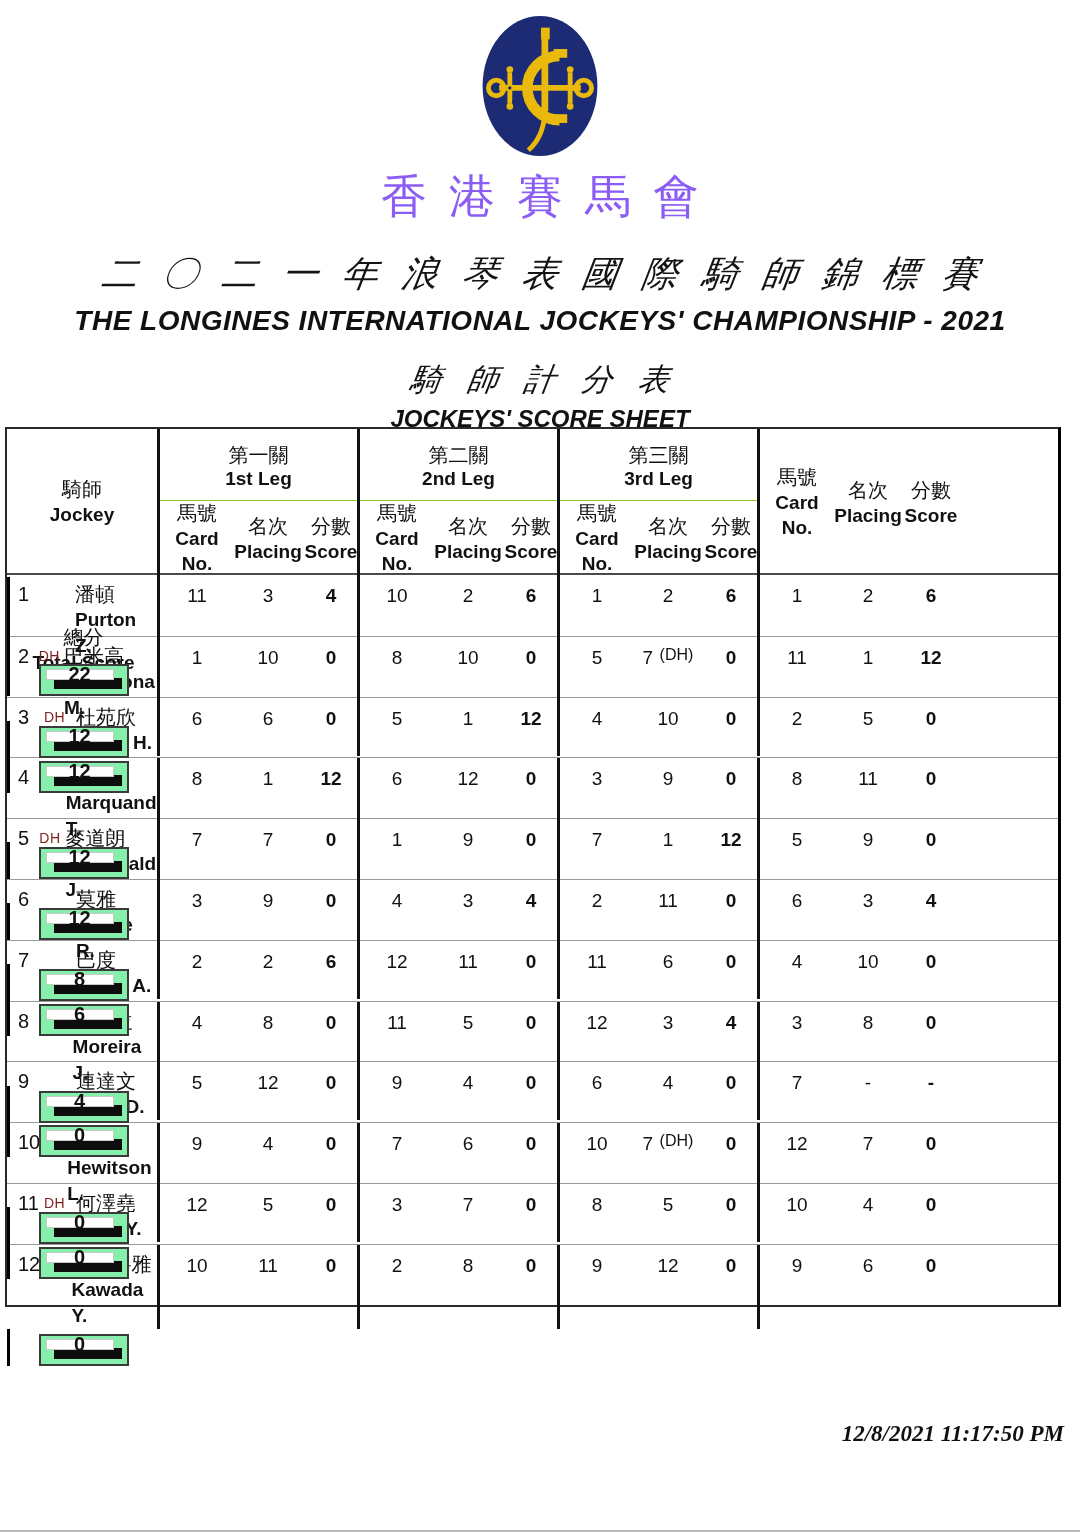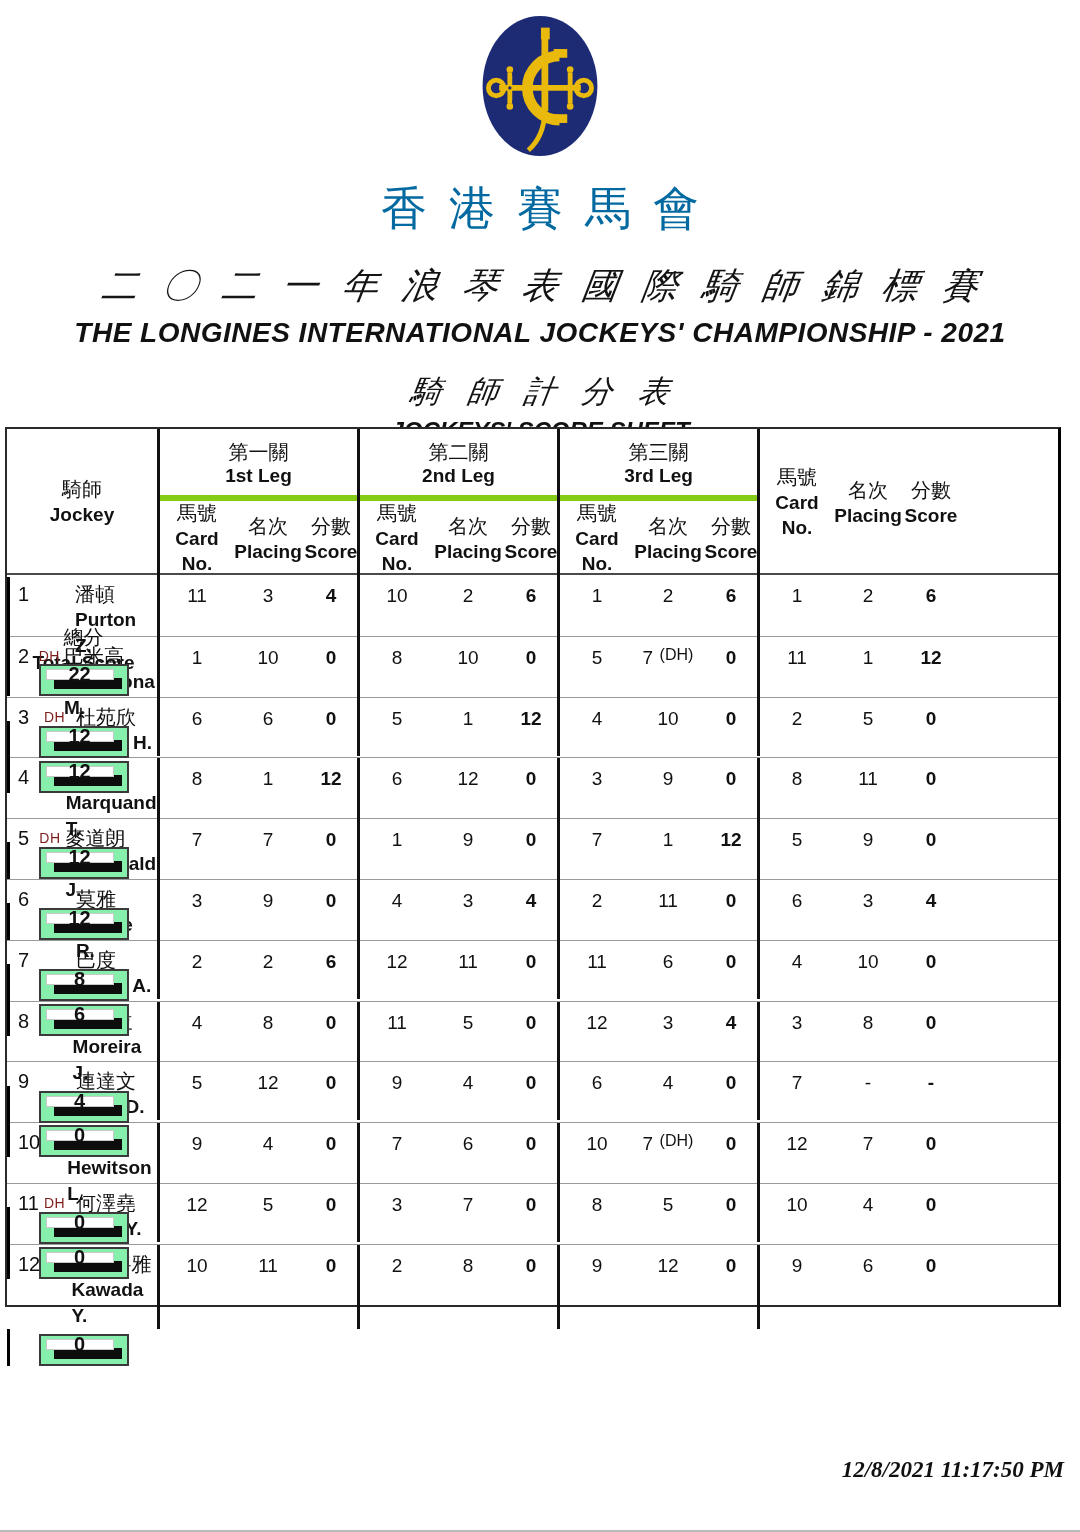--- a/index.html
+++ b/index.html
@@ -8,21 +8,21 @@
     position:relative; width:1080px; height:1532px; background:#fff;
     font-family:"Liberation Sans","DejaVu Sans",sans-serif; color:#111;
     border-bottom:2px solid #b9b9b9; overflow:hidden;
   }
   
   .masthead { position:absolute; top:0; left:0; width:1080px; text-align:center; }
   .logo-wrap { margin:14px auto 0; width:124px; height:144px; }
   .club-zh {
     font-family:"Liberation Serif","DejaVu Serif",serif;
     font-size:46px; letter-spacing:22px; text-indent:22px;
-    margin-top:20px; font-weight:400; color:#0369a1;
+    margin-top:8px; font-weight:400; color:#8b5cf6;
   }
   .club-en {
     font-family:"Liberation Serif","DejaVu Serif",serif;
     font-size:43px; font-weight:400; margin-top:-2px; color:#141414; letter-spacing:0px;
   }
   .title-zh {
     margin-top:22px; font-size:36px; font-style:italic; letter-spacing:24px; text-indent:24px;
     transform:skewX(-8deg); color:#141414;
   }
   .title-en { margin-top:6px; font-size:28px; font-weight:bold; font-style:italic; letter-spacing:0.5px; }
@@ -41,21 +41,21 @@
   .thead { height:146px; border-bottom:2px solid #4a4a4a; }
   .jockey-head, .total-head {
     display:flex; flex-direction:column; align-items:center; justify-content:flex-start;
     padding-top:48px; text-align:center; line-height:25px;
   }
   .total-head { border-left:3px solid #000; }
   .zh-lbl { font-size:20px; }
   .en-lbl { font-size:19px; font-weight:bold; }
   .leg-head { border-left:3px solid #111; display:flex; flex-direction:column; }
   .leg-title {
-    height:72px; border-bottom:6px solid #84cc16; display:flex; flex-direction:column;
+    height:72px; border-bottom:1px solid #84cc16; display:flex; flex-direction:column;
     align-items:center; justify-content:center; line-height:24px; padding-top:4px;
   }
   .leg-subs { flex:1; display:grid; grid-template-columns:74px 68px 58px; align-items:center; }
   .sub { text-align:center; line-height:24px; }
 
   .trow { height:60.8px; border-top:1px solid #9a9a9a; }
   .trow:first-child { border-top:none; }
   .jockey-cell { display:flex; align-items:flex-start; padding:6px 0 0 11px; }
   .rank { width:26px; font-size:20px; padding-top:2px; }
   .dh { width:32px; font-size:14px; padding-top:5px; letter-spacing:0.5px; color:#7f1d1d; }
@@ -71,21 +71,21 @@
   .total-cell { border-left:3px solid #000; display:flex; justify-content:center; align-items:flex-start; padding-top:5px; }
   .tbox { width:90px; height:32px; border:2px solid #3a3a3a; position:relative; background:#86efac; }
   .tshadow { position:absolute; left:13px; top:12px; right:5px; bottom:5px; background:#0d0d0d; }
   .tcard {
     position:absolute; left:5px; top:3px; right:13px; bottom:14px; background:#fff;
     border:1px solid #c9c9c9; display:flex; align-items:center; justify-content:center;
     font-size:20px; font-weight:bold;
   }
 
   .footer-ts {
-    position:absolute; right:16px; top:1457px;
+    position:absolute; right:16px; top:1421px;
     font-family:"Liberation Serif","DejaVu Serif",serif;
     font-size:23px; font-weight:bold; font-style:italic; color:#101010;
   }
 </style>
 </head>
 <body>
 
 <div class="page">
 
   <div class="masthead">

